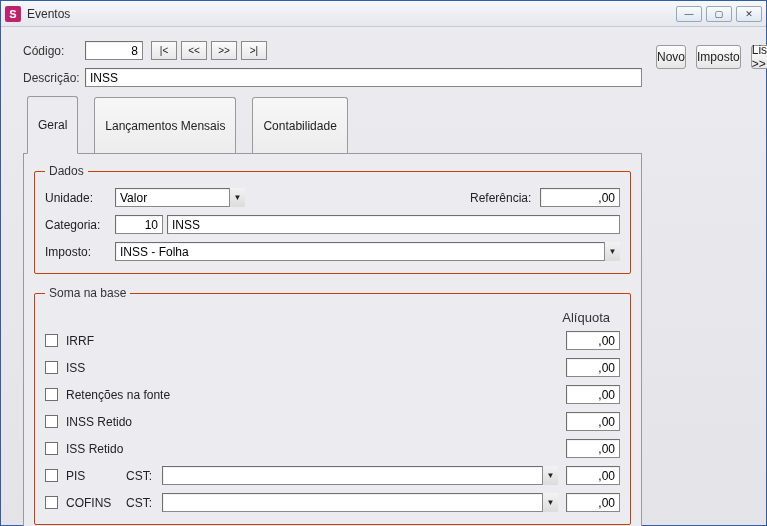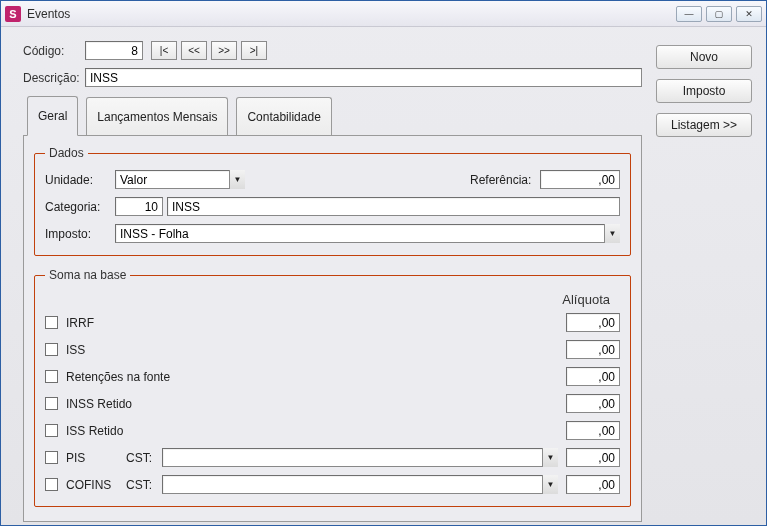--- a/index.html
+++ b/index.html
@@ -53,21 +53,21 @@
     color:#3a3a3a;
     cursor: default;
   }
   .client {
     position:absolute;
     top:26px; left:0; right:0; bottom:0;
     padding: 14px 14px 14px 22px;
     display:flex;
   }
   .main-col { flex:1; min-width:0; }
-  .right-col { width:96px; margin-left:14px; display:flex; flex-direction:column; gap:10px; padding-top:4px;}
+  .right-col { width:96px; margin-left:14px; display:flex; gap:10px; padding-top:4px;}
   .btn {
     height:24px;
     border:1px solid #9b9b9b;
     background: linear-gradient(#fdfdfd,#e6e6e6);
     border-radius: 3px;
     font-size:12px;
     color:#222;
     cursor:default;
     display:flex; align-items:center; justify-content:center;
   }
@@ -98,23 +98,23 @@
   .tabs {
     display:flex;
     align-items:flex-end;
     margin-top:6px;
     padding-left:4px;
   }
   .tab {
     border:1px solid #9a9a9a;
     border-bottom:none;
     background:linear-gradient(#f7f7f7,#ececec);
-    padding:12px 10px;
+    padding:21px 10px;
     font-size:12px;
-    margin-right:8px;
+    margin-right:16px;
     border-top-left-radius:3px;
     border-top-right-radius:3px;
     position:relative;
     top:1px;
   }
   .tab.active {
     background:#ececf0;
     border-bottom:1px solid #ececf0;
     z-index:2;
   }

